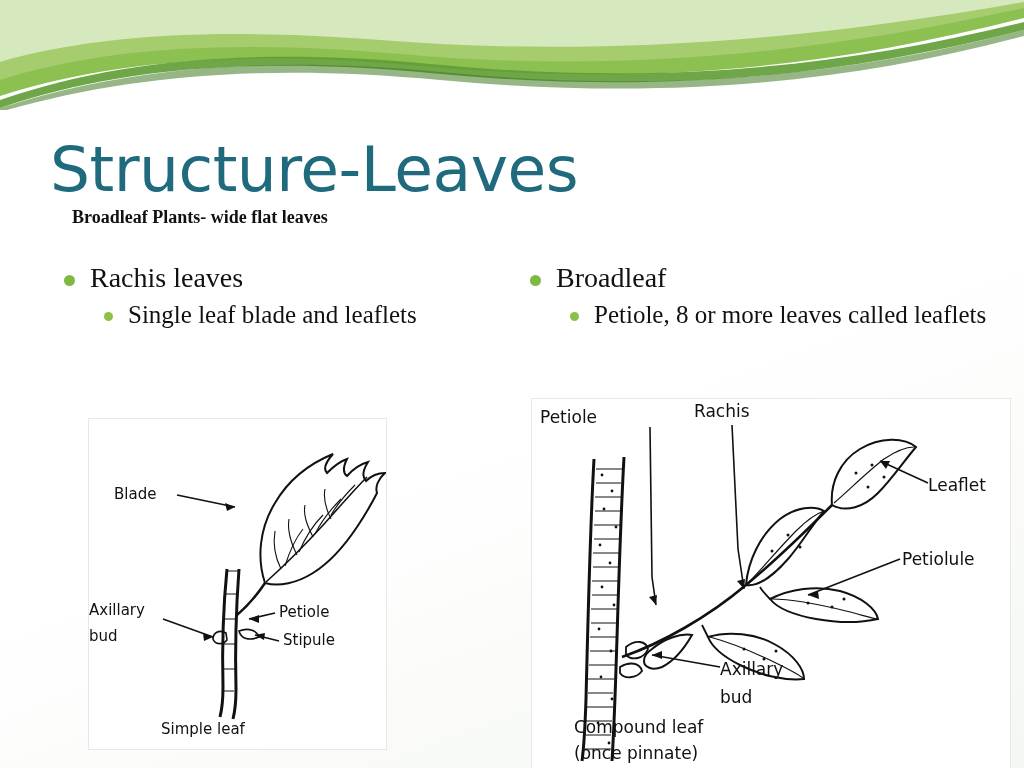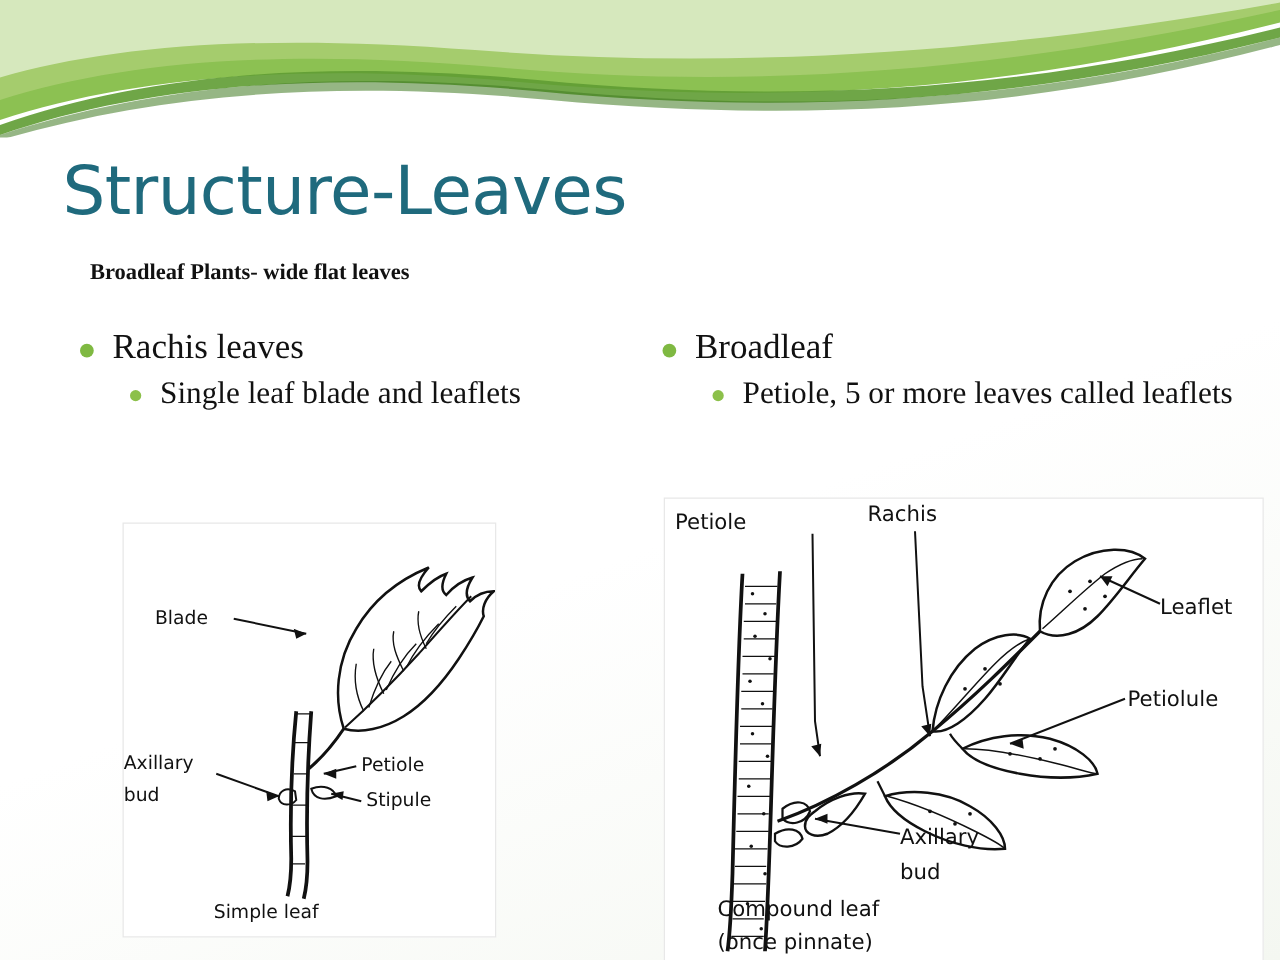--- a/index.html
+++ b/index.html
@@ -23,24 +23,24 @@
   .deco-top {
     position: absolute;
     top: 0; left: 0;
     width: 1024px;
     height: 110px;
     pointer-events: none;
   }
   .title {
     position: absolute;
     left: 50px;
-    top: 123px;
+    top: 135px;
     font-family: "DejaVu Sans", sans-serif;
     font-weight: 400;
-    font-size: 54px;
+    font-size: 63px;
     letter-spacing: -0.5px;
     color: #1f6a7d;
     line-height: 1.1;
     text-align: center;
   }
   .subtitle {
     position: absolute;
     left: 72px;
     top: 207px;
     font-family: "Liberation Serif", serif;
@@ -95,21 +95,20 @@
   .fig {
     position: absolute;
     background: #ffffff;
     border: 1px solid #e8e8e8;
   }
   .fig-simple {
     left: 88px;
     top: 418px;
     width: 297px;
     height: 330px;
-    margin-left: 10px;
   }
   .fig-compound {
     left: 531px;
     top: 398px;
     width: 478px;
     height: 370px;
   }
   .fig svg { display: block; width: 100%; height: 100%; }
 
   .figlabel {
@@ -146,21 +145,21 @@
     <div class="bullet-l2">
       <span>Single leaf blade and leaflets</span>
     </div>
   </div>
 
   <div class="col col-right">
     <div class="bullet-l1">
       <span>Broadleaf</span>
     </div>
     <div class="bullet-l2">
-      <span>Petiole, 5 or more leaves called leaflets</span>
+      <span>Petiole, 8 or more leaves called leaflets</span>
     </div>
   </div>
 
   <div class="fig fig-simple">
     <svg viewBox="0 0 297 330" preserveAspectRatio="xMidYMid meet">
 
       <path d="M138 150 C134 190 133 230 134 268 C134 282 133 290 131 298" stroke="#111" stroke-width="3" fill="none"></path>
       <path d="M150 150 C147 190 146 232 147 270 C147 284 146 292 144 300" stroke="#111" stroke-width="3" fill="none"></path>
       <path d="M138 152 L150 152 M137 175 L149 175 M136 200 L148 200 M135 225 L147 225 M134 250 L146 250 M133 272 L145 272" stroke="#111" stroke-width="1"></path>
 

